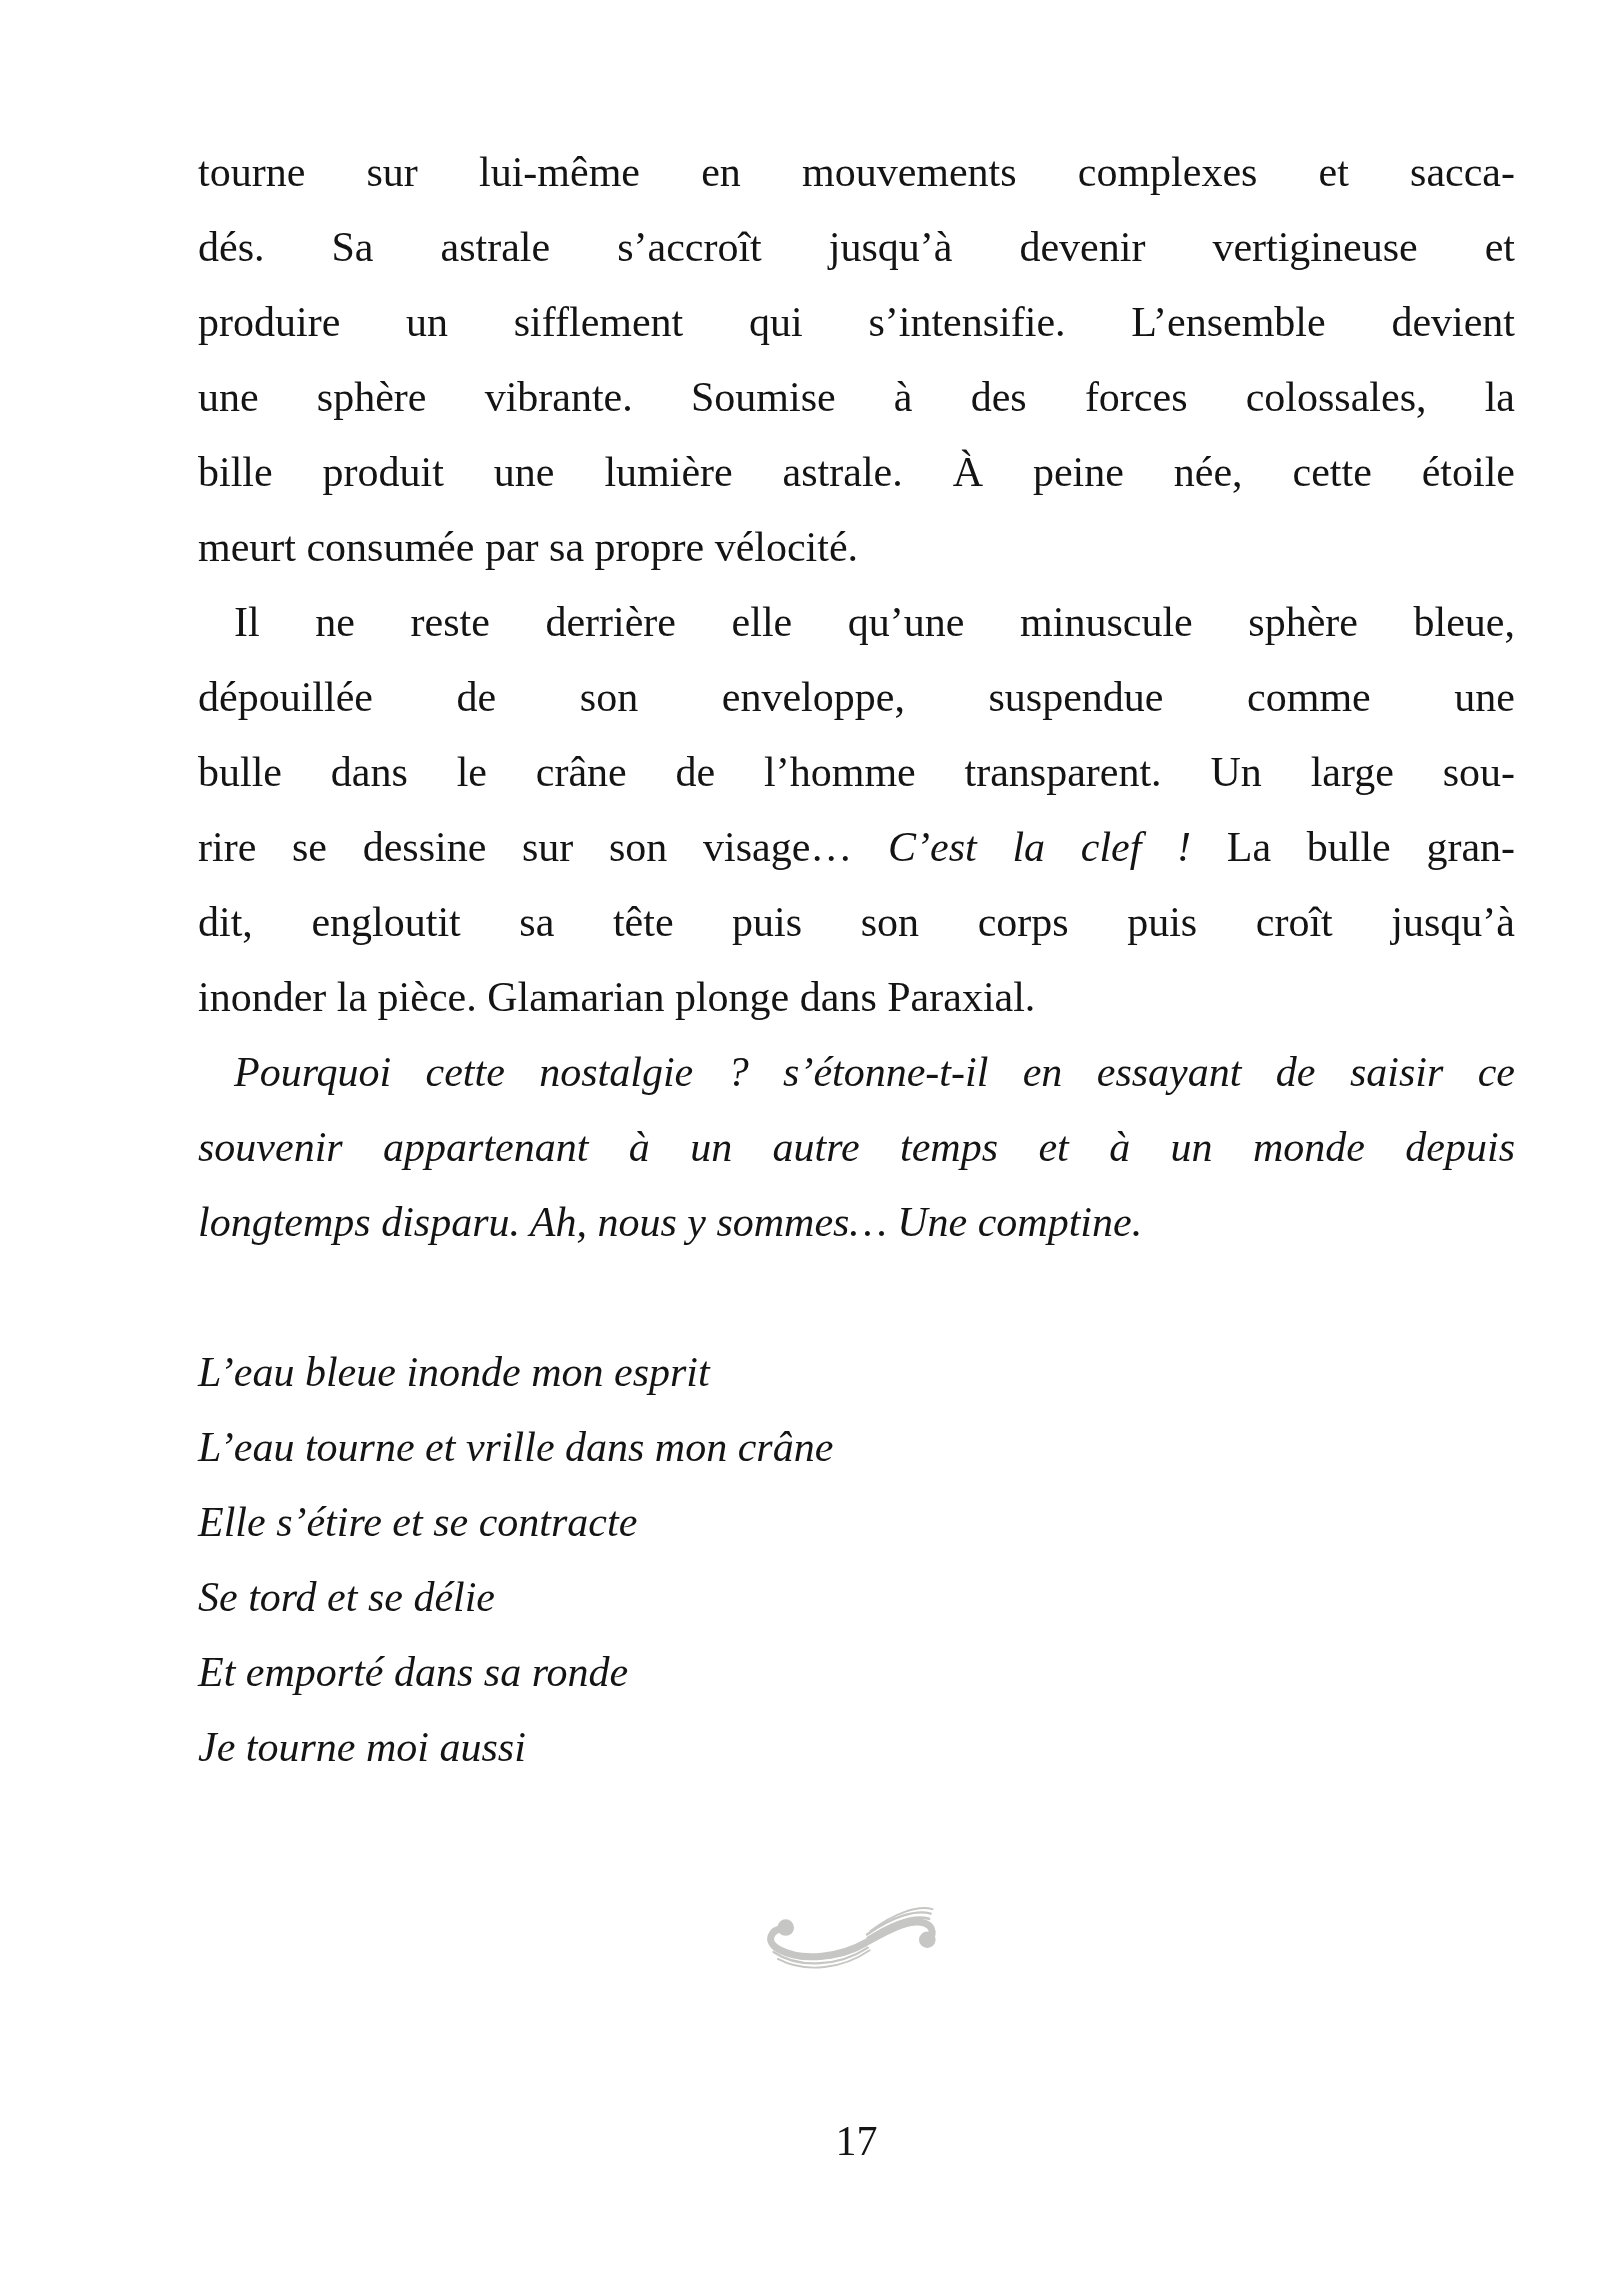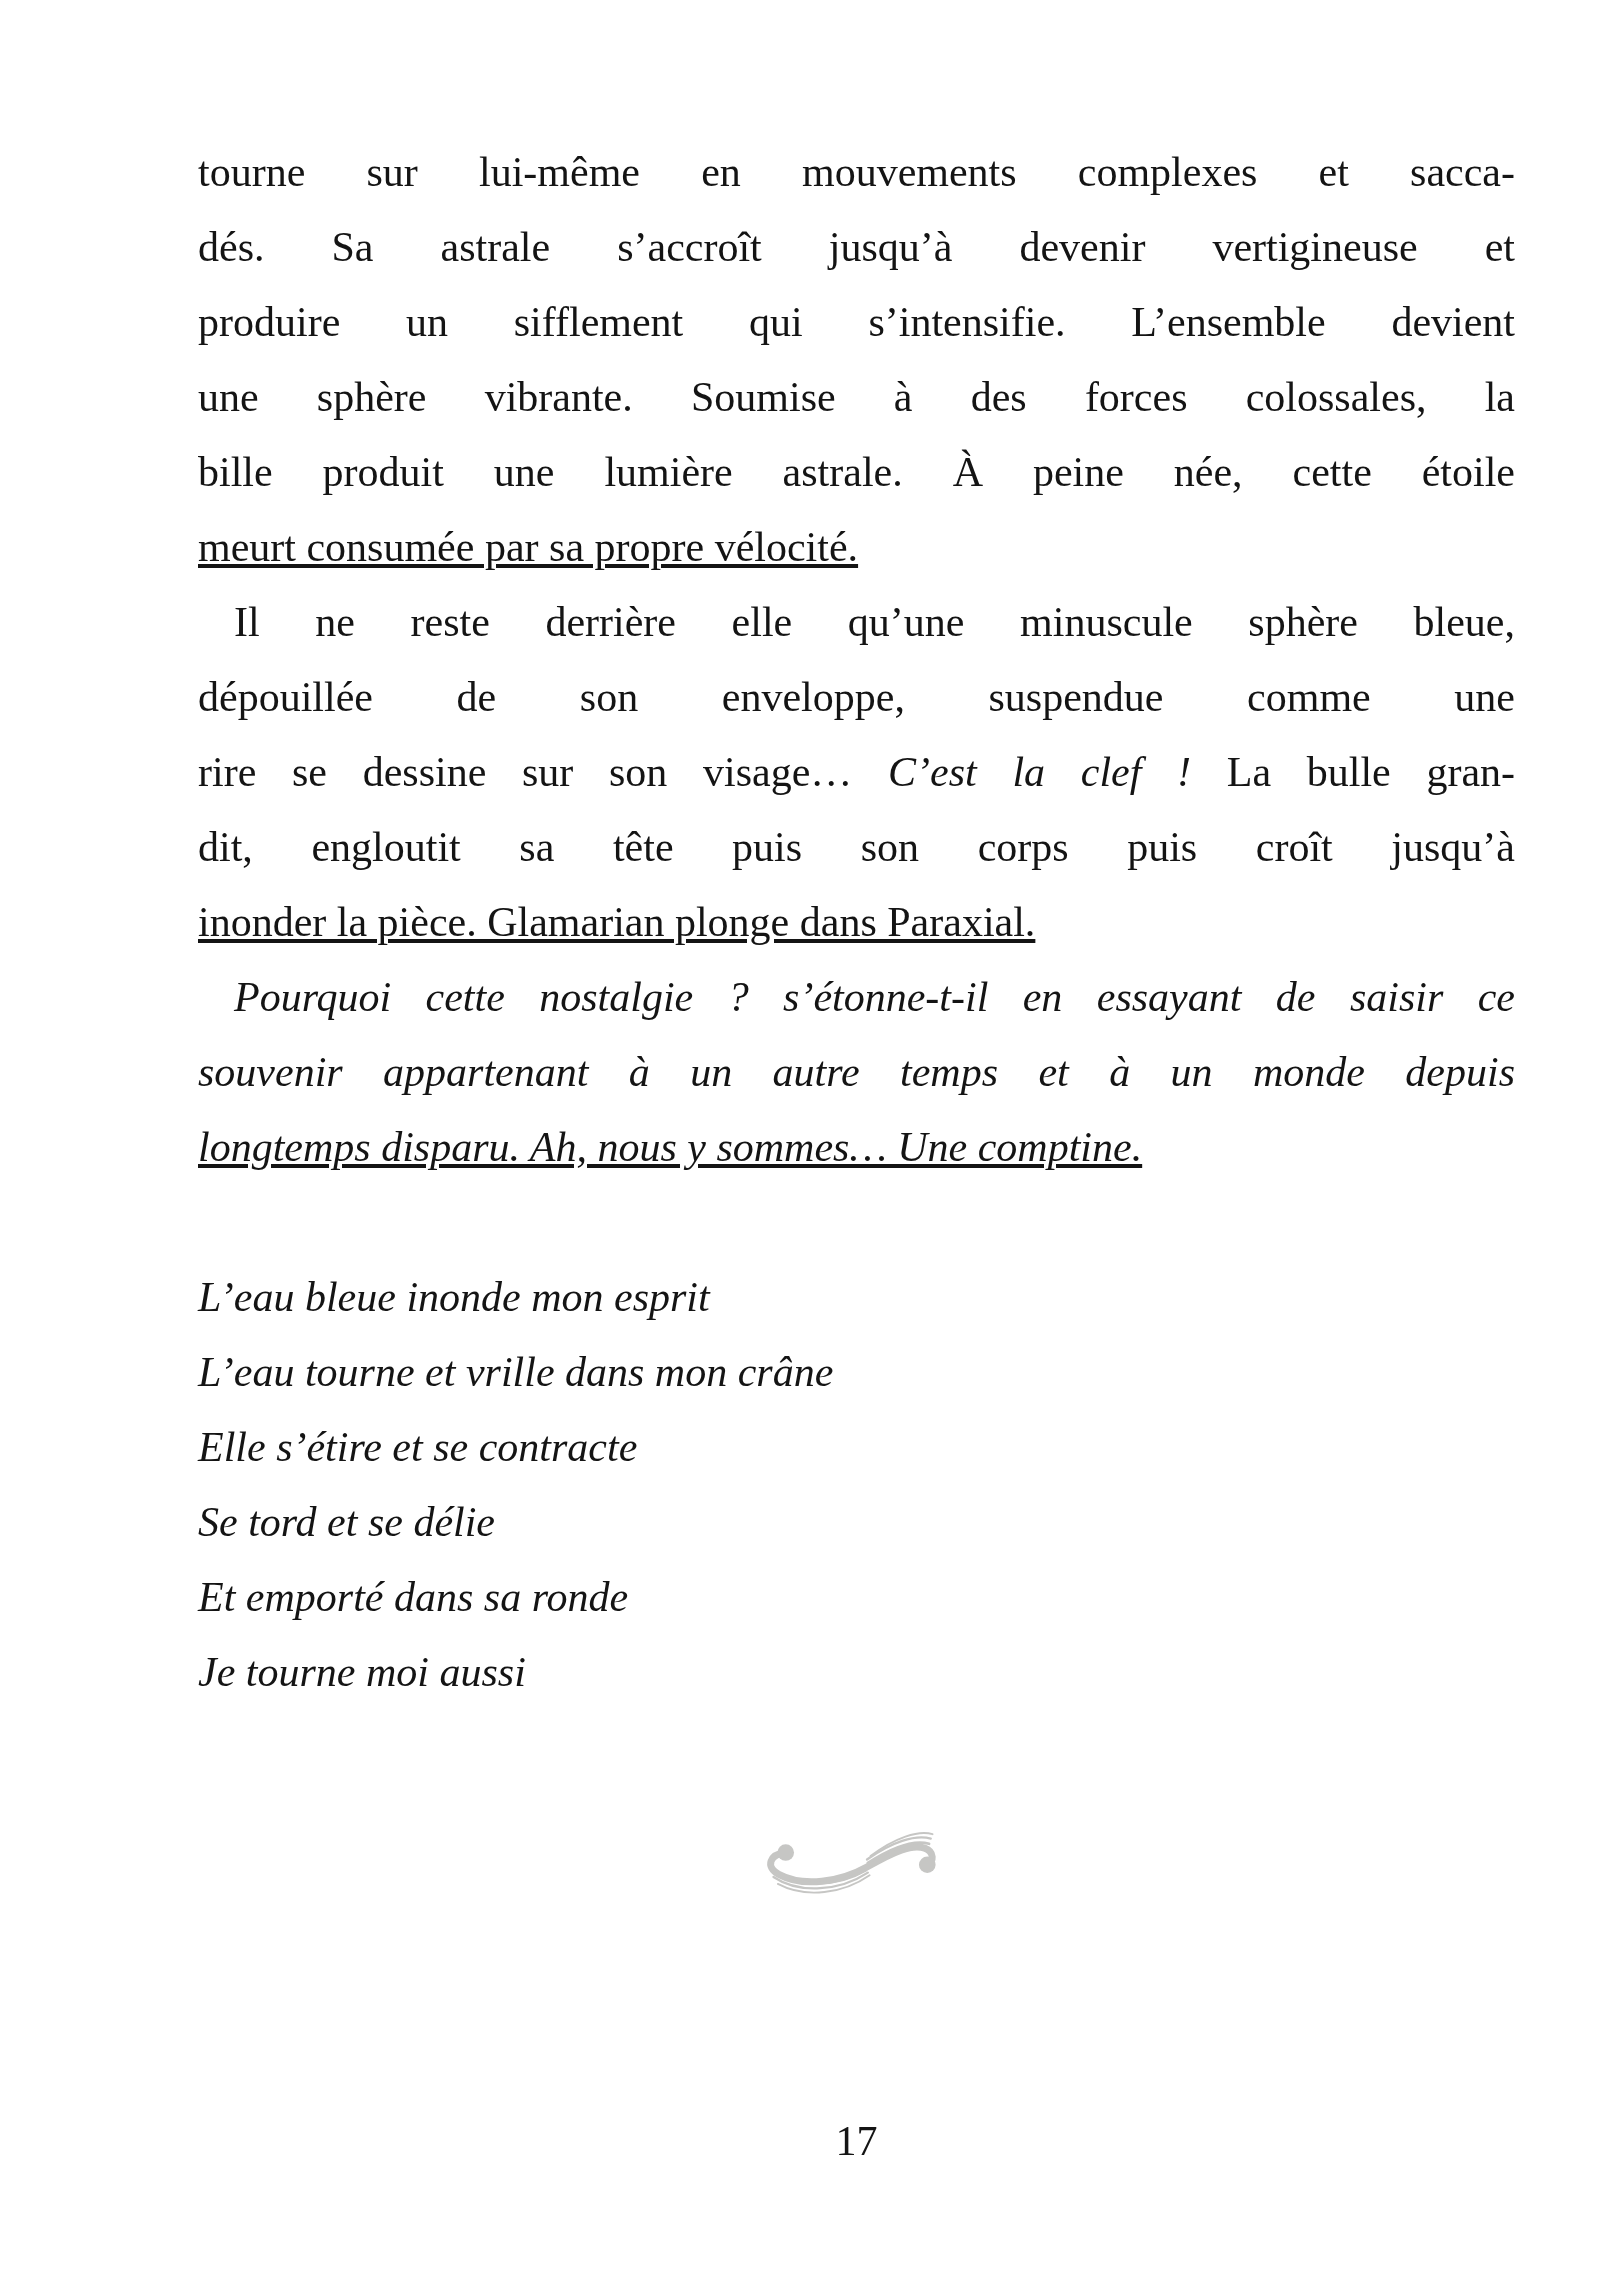--- a/index.html
+++ b/index.html
@@ -25,21 +25,20 @@
     line-height: 75px;
   }
   .para .line {
     text-align: justify;
     text-align-last: justify;
     -moz-text-align-last: justify;
     white-space: normal;
   }
   .para .line.last {
     text-align-last: left;
-    text-decoration: underline;
     -moz-text-align-last: left;
   }
   .para.indent .line:first-child {
     text-indent: 36px;
   }
   .para.italic {
     font-style: italic;
   }
   .it {
     font-style: italic;
@@ -88,20 +87,21 @@
           <div class="line"><span>tourne sur lui-même en mouvements complexes et sacca-</span></div>
           <div class="line"><span>dés. Sa astrale s’accroît jusqu’à devenir vertigineuse et</span></div>
           <div class="line"><span>produire un sifflement qui s’intensifie. L’ensemble devient</span></div>
           <div class="line"><span>une sphère vibrante. Soumise à des forces colossales, la</span></div>
           <div class="line"><span>bille produit une lumière astrale. À peine née, cette étoile</span></div>
           <div class="line last"><span>meurt consumée par sa propre vélocité.</span></div>
         </div>
         <div class="para indent">
           <div class="line"><span>Il ne reste derrière elle qu’une minuscule sphère bleue,</span></div>
           <div class="line"><span>dépouillée de son enveloppe, suspendue comme une</span></div>
+          <div class="line"><span>bulle dans le crâne de l’homme transparent. Un large sou-</span></div>
           <div class="line"><span>rire se dessine sur son visage… </span><span class="it">C’est la clef !</span><span> La bulle gran-</span></div>
           <div class="line"><span>dit, engloutit sa tête puis son corps puis croît jusqu’à</span></div>
           <div class="line last"><span>inonder la pièce. Glamarian plonge dans Paraxial.</span></div>
         </div>
         <div class="para indent italic">
           <div class="line"><span>Pourquoi cette nostalgie ? s’étonne-t-il en essayant de saisir ce</span></div>
           <div class="line"><span>souvenir appartenant à un autre temps et à un monde depuis</span></div>
           <div class="line last"><span>longtemps disparu. Ah, nous y sommes… Une comptine.</span></div>
         </div>
       </div>

